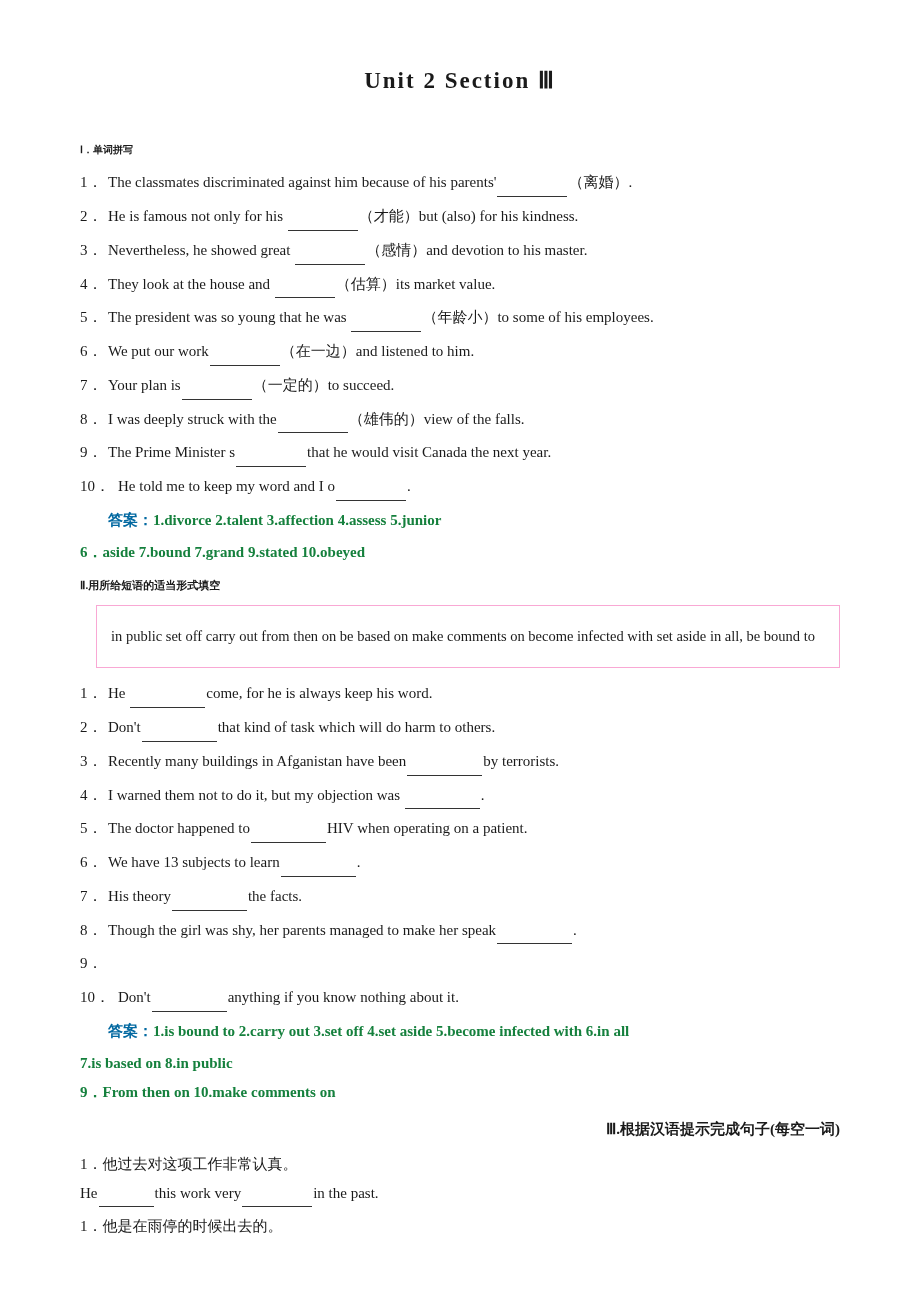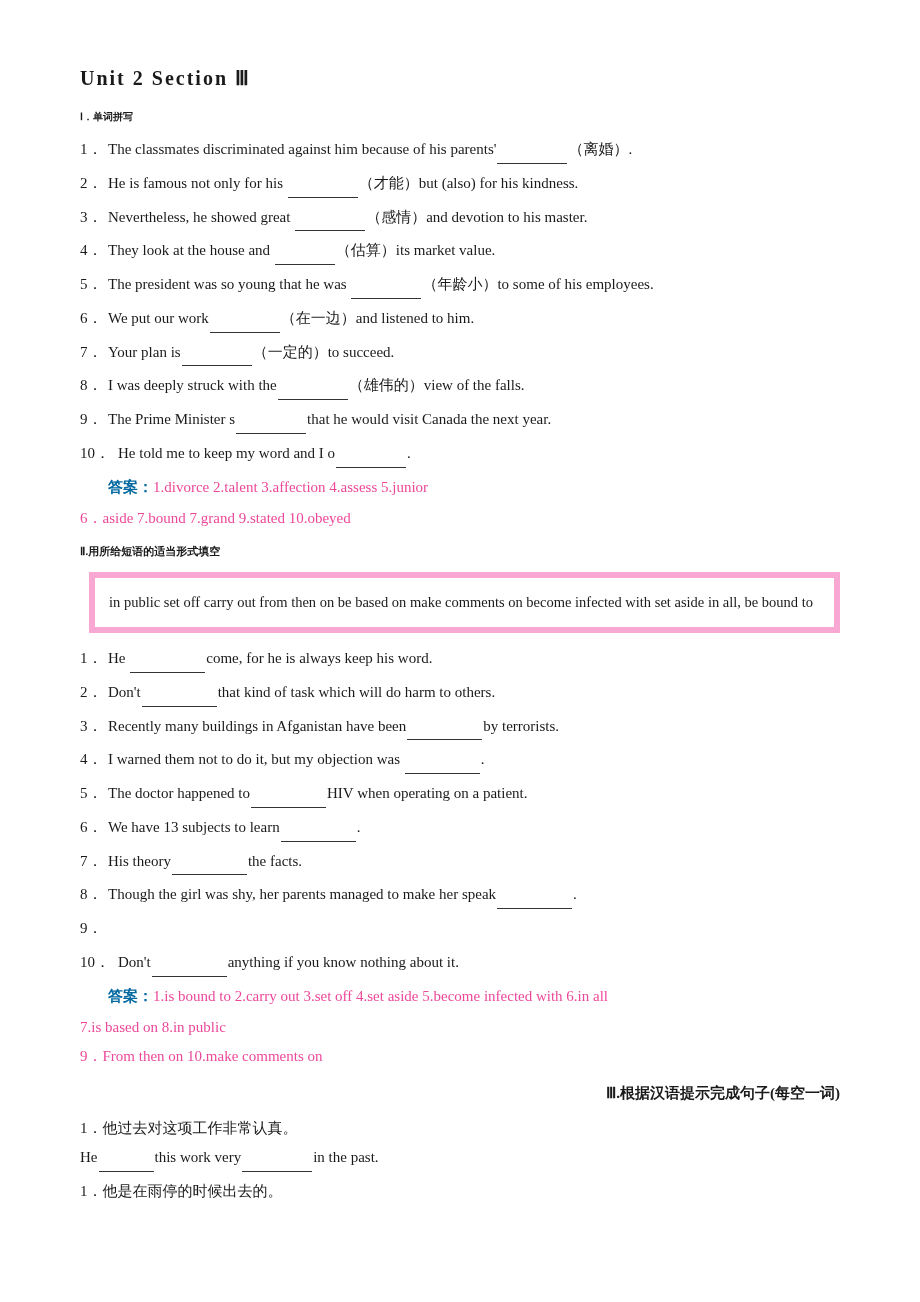--- a/index.html
+++ b/index.html
@@ -7,24 +7,24 @@
       background: #fff;
       font-family: "SimSun", "宋体", serif;
       font-size: 15px;
       color: #1a1a1a;
       width: 920px;
       min-height: 1302px;
       padding: 60px 80px 60px 80px;
       line-height: 1.8;
     }
     .page-title {
-      text-align: left;
-      font-size: 20px;
-      font-weight: bold;
-      margin-bottom: 12px;
+      text-align: center;
+      font-size: 23px;
+      font-weight: bold;
+      margin-bottom: 40px;
       font-family: "Times New Roman", serif;
       letter-spacing: 2px;
     }
     .section-heading {
       font-size: 10px;
       font-weight: bold;
       margin-bottom: 10px;
       margin-top: 6px;
     }
     .question-line {
@@ -54,27 +54,27 @@
       margin-top: 4px;
       margin-bottom: 4px;
       line-height: 1.85;
     }
     .answer-label {
       color: #0369a1;
       font-weight: bold;
       margin-left: 28px;
     }
     .answer-content {
-      color: #ec4899;
-      font-weight: normal;
+      color: #15803d;
+      font-weight: bold;
     }
     .vocab-box {
-      border: 6px solid #f9a8d4;
-      padding: 10px 14px;
-      margin: 10px 0 12px 9px;
+      border: 1px solid #f9a8d4;
+      padding: 16px 14px;
+      margin: 10px 0 12px 16px;
       line-height: 2;
       font-size: 14.5px;
     }
     .section-ii-heading {
       font-size: 11px;
       font-weight: bold;
       margin-top: 10px;
       margin-bottom: 6px;
     }
     .section-iii-heading {

